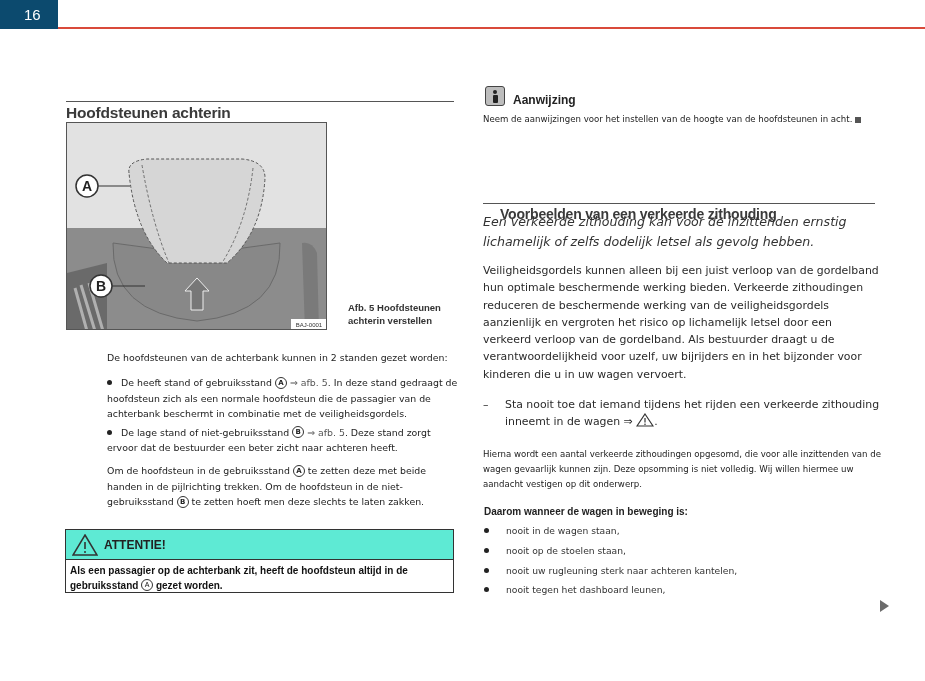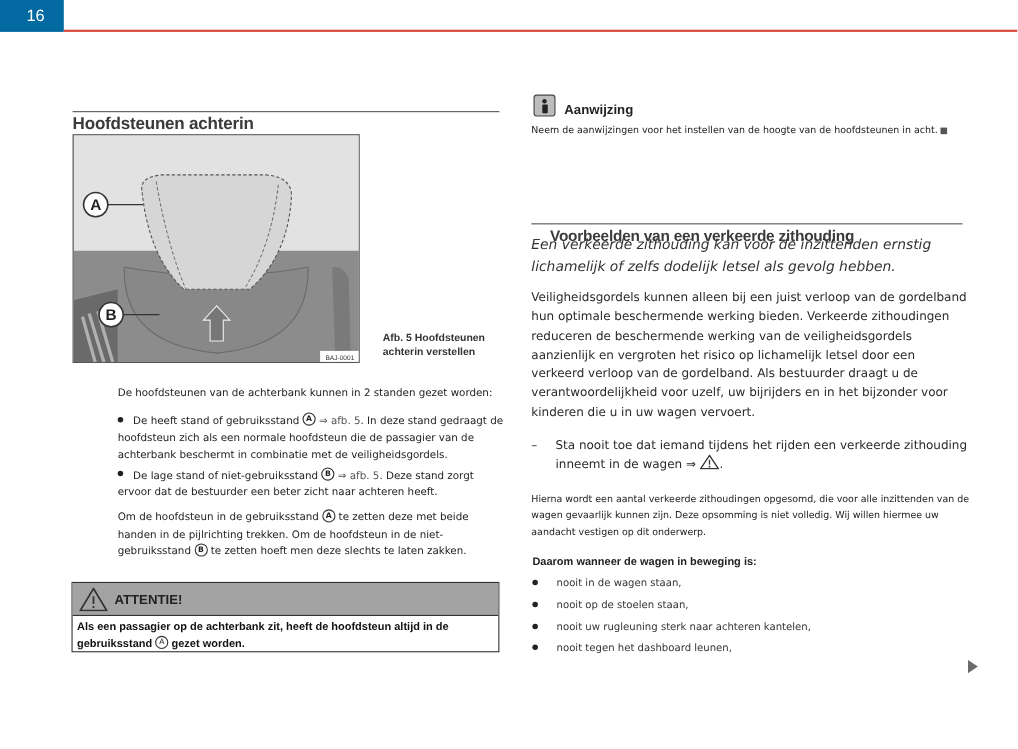--- a/index.html
+++ b/index.html
@@ -1,37 +1,37 @@
 <!DOCTYPE html>
 <html><head>
 <meta charset="utf-8">
 <style>
   * { box-sizing: border-box; margin: 0; padding: 0; }
   html, body { width: 925px; height: 681px; background: #ffffff; overflow: hidden; }
   body { position: relative; font-family: "DejaVu Sans", sans-serif; color: #1a1a1a; }
 
-  .page-tab { position: absolute; left: 0; top: 0; width: 58px; height: 29px; background: #0369a1; color: #fff; font-family: "Liberation Sans", sans-serif; font-size: 15px; line-height: 29px; padding-left: 24px; }
+  .page-tab { position: absolute; left: 0; top: 0; width: 58px; height: 29px; background: #0c4a6e; color: #fff; font-family: "Liberation Sans", sans-serif; font-size: 15px; line-height: 29px; padding-left: 24px; }
   .top-rule { position: absolute; left: 58px; top: 27px; width: 867px; height: 2px; background: #d94a3a; }
 
   
   .section-title { position: absolute; font-family: "Liberation Sans", sans-serif; font-weight: bold; font-size: 15.5px; color: #3a3a3a; letter-spacing: -0.2px; margin-top: 22px; }
   .section-rule { position: absolute; height: 1px; background: #555; }
 
   .figure { position: absolute; left: 66px; top: 122px; width: 261px; height: 208px; border: 1px solid #555; overflow: hidden; background: #d8d8d8; }
   .figure svg { display: block; }
   .caption { position: absolute; left: 336px; top: 302px; font-family: "Liberation Sans", sans-serif; font-weight: bold; font-size: 9.5px; color: #333; line-height: 12.5px; margin-left: 12px; }
 
   .body-text { position: absolute; font-family: "DejaVu Sans", sans-serif; font-size: 9.4px; line-height: 15.5px; color: #222; padding-left: 41px; }
   .bullet-row { position: relative; padding-left: 0; }
   .bullet { display: inline-block; width: 5px; height: 5px; border-radius: 50%; background: #222; margin-right: 9px; vertical-align: middle; position: relative; top: -1px; }
   .circ { display: inline-block; width: 12px; height: 12px; border: 1px solid #333; border-radius: 50%; font-size: 7px; line-height: 10px; text-align: center; font-weight: bold; vertical-align: middle; position: relative; top: -1px; }
   .arrow-ref { color: #555; }
 
   .warn-box { position: absolute; left: 65px; top: 529px; width: 389px; height: 64px; border: 1px solid #333; }
-  .warn-head { height: 30px; background: #a3a3a3; border-bottom: 1px solid #333; position: relative; }
+  .warn-head { height: 30px; background: #5eead4; border-bottom: 1px solid #333; position: relative; }
   .warn-head .tri { position: absolute; left: 6px; top: 4px; }
   .warn-head .label { position: absolute; left: 38px; top: 8px; font-family: "Liberation Sans", sans-serif; font-weight: bold; font-size: 12px; color: #222; }
   .warn-body { padding: 3px 4px 0 4px; font-family: "Liberation Sans", sans-serif; font-weight: bold; font-size: 10px; line-height: 15px; color: #111; }
 
   
   .info-icon { position: absolute; left: 485px; top: 86px; width: 20px; height: 20px; border: 1.5px solid #444; border-radius: 3px; background: #bdbdbd; }
   .info-icon .dot { position: absolute; left: 7px; top: 3px; width: 4px; height: 4px; background: #222; border-radius: 50%; }
   .info-icon .bar { position: absolute; left: 6.5px; top: 8px; width: 5px; height: 8px; background: #222; border-radius: 1px; }
   .info-title { position: absolute; left: 513px; top: 93px; font-family: "Liberation Sans", sans-serif; font-weight: bold; font-size: 12px; color: #222; }
   .small-text { position: absolute; font-family: "DejaVu Sans", sans-serif; font-size: 8.6px; line-height: 15px; color: #222; }

